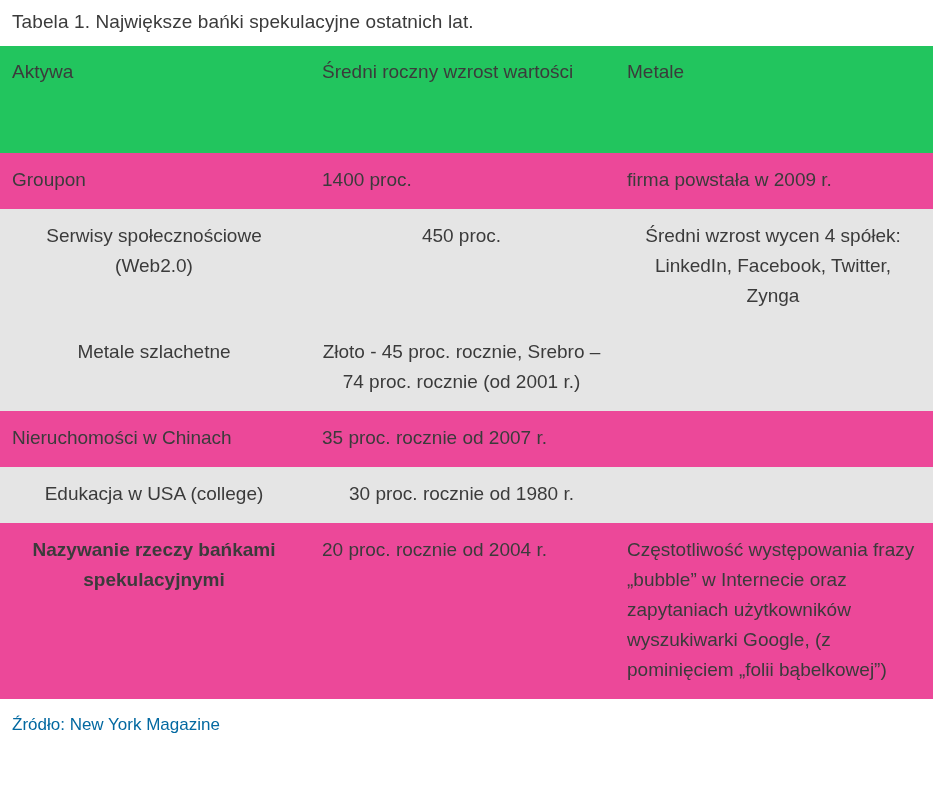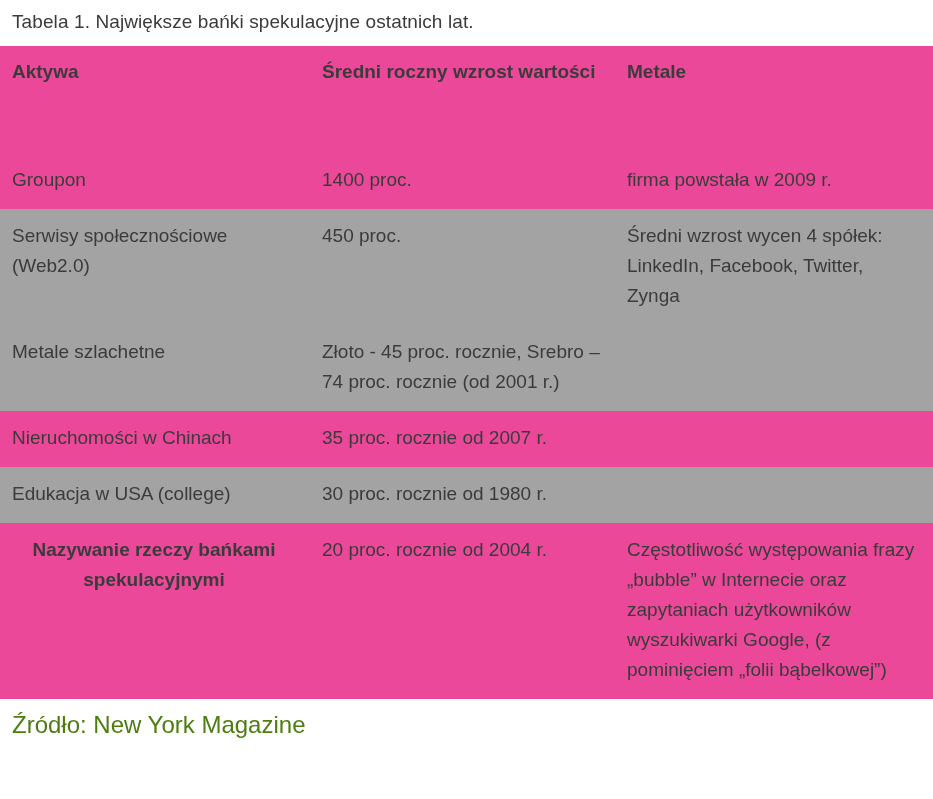--- a/index.html
+++ b/index.html
@@ -48,44 +48,44 @@
   table.data-table td {
     vertical-align: top;
     text-align: left;
     padding: 12px 14px 14px 12px;
     line-height: 30px;
     font-weight: normal;
     border: 0;
   }
 
   table.data-table thead th {
-    background: #ec4899;
+    background: #22c55e;
     color: #3b3b3b;
     height: 86px;
     padding-top: 11px;
     padding-bottom: 10px;
-    font-weight: bold;
   }
 
   table.data-table tbody tr.shaded td {
     background: #ec4899;
   }
   table.data-table tbody tr.plain td {
-    background: #a3a3a3;
+    background: #e5e5e5;
+    text-align: center;
   }
 
   table.data-table tbody td.bold-cell {
     font-weight: bold;
     text-align: center;
   }
 
   .table-source {
-    font-size: 24px;
+    font-size: 17px;
     line-height: 24px;
-    color: #4d7c0f;
+    color: #0369a1;
     padding: 14px 0 0 12px;
     white-space: nowrap;
   }
 </style>
 </head>
 <body>
 
 <div class="page">
 
   <div class="table-caption">Tabela 1. Największe bańki spekulacyjne ostatnich lat.</div>

